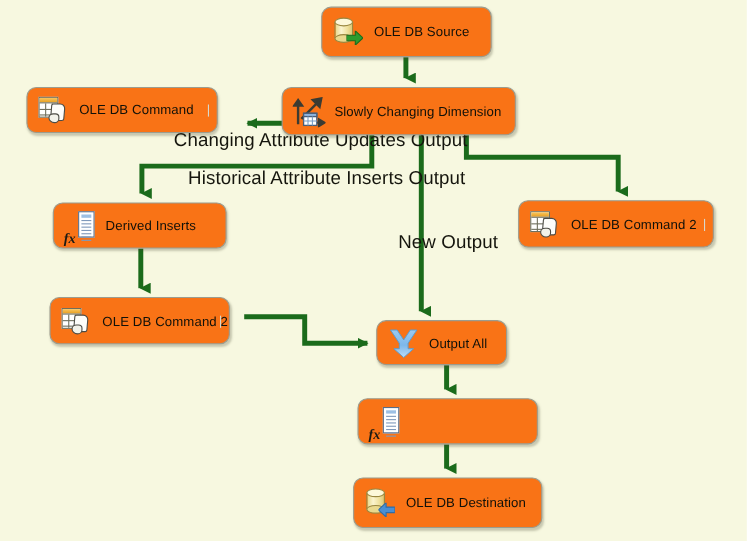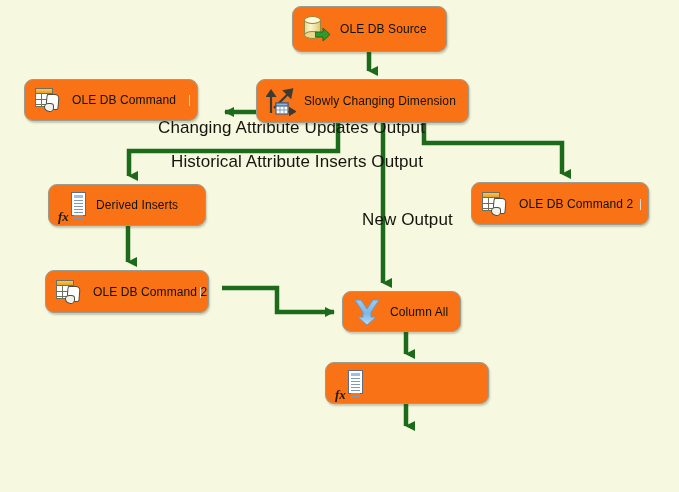--- a/index.html
+++ b/index.html
@@ -360,33 +360,46 @@
         <defs>
           <linearGradient id="ug" x1="0" y1="0" x2="0" y2="1">
             <stop offset="0%" stop-color="#9ccaf0"></stop>
             <stop offset="55%" stop-color="#7db8ea"></stop>
             <stop offset="100%" stop-color="#bcdcf6"></stop>
           </linearGradient>
         </defs>
         <path d="M2,2 L8,2 L14,11 L20,2 L26,2 L18,14 L18,19 L23,19 L14,27 L5,19 L10,19 L10,14 Z" fill="url(#ug)" stroke="#5f9ccb" stroke-width="0.9" stroke-linejoin="round"></path>
       </svg>
     </span>
-    <span class="lbl">Column All</span>
+    <span class="lbl">Output All</span>
   </div>
 
   <div class="node" style="left:325px; top:362px; width:164px; height:42px;">
     <span class="ico">
       <span class="fx">fx</span>
       <span class="collist">
         <i class="cap"></i>
           <i></i>
           <i></i>
           <i></i>
           <i></i>
           <i></i>
           <i></i>
           <i></i>
       </span>
     </span>
   </div>
 
+  <div class="node" style="left:321px; top:434px; width:172px; height:46px;">
+    <span class="ico">
+      <span class="cyl">
+          <span class="body"></span>
+          <span class="top"></span>
+          <span class="bot"></span>
+        </span>
+      <svg class="inarrow" viewBox="0 0 15 13">
+        <path d="M15,4 L7,4 L7,0 L0,6.5 L7,13 L7,9 L15,9 Z" fill="#4a8fd4" stroke="#2f6ca8" stroke-width="1"></path>
+      </svg>
+    </span>
+    <span class="lbl">OLE DB Destination</span>
+  </div>
 
 </div>
 
 </body></html>

